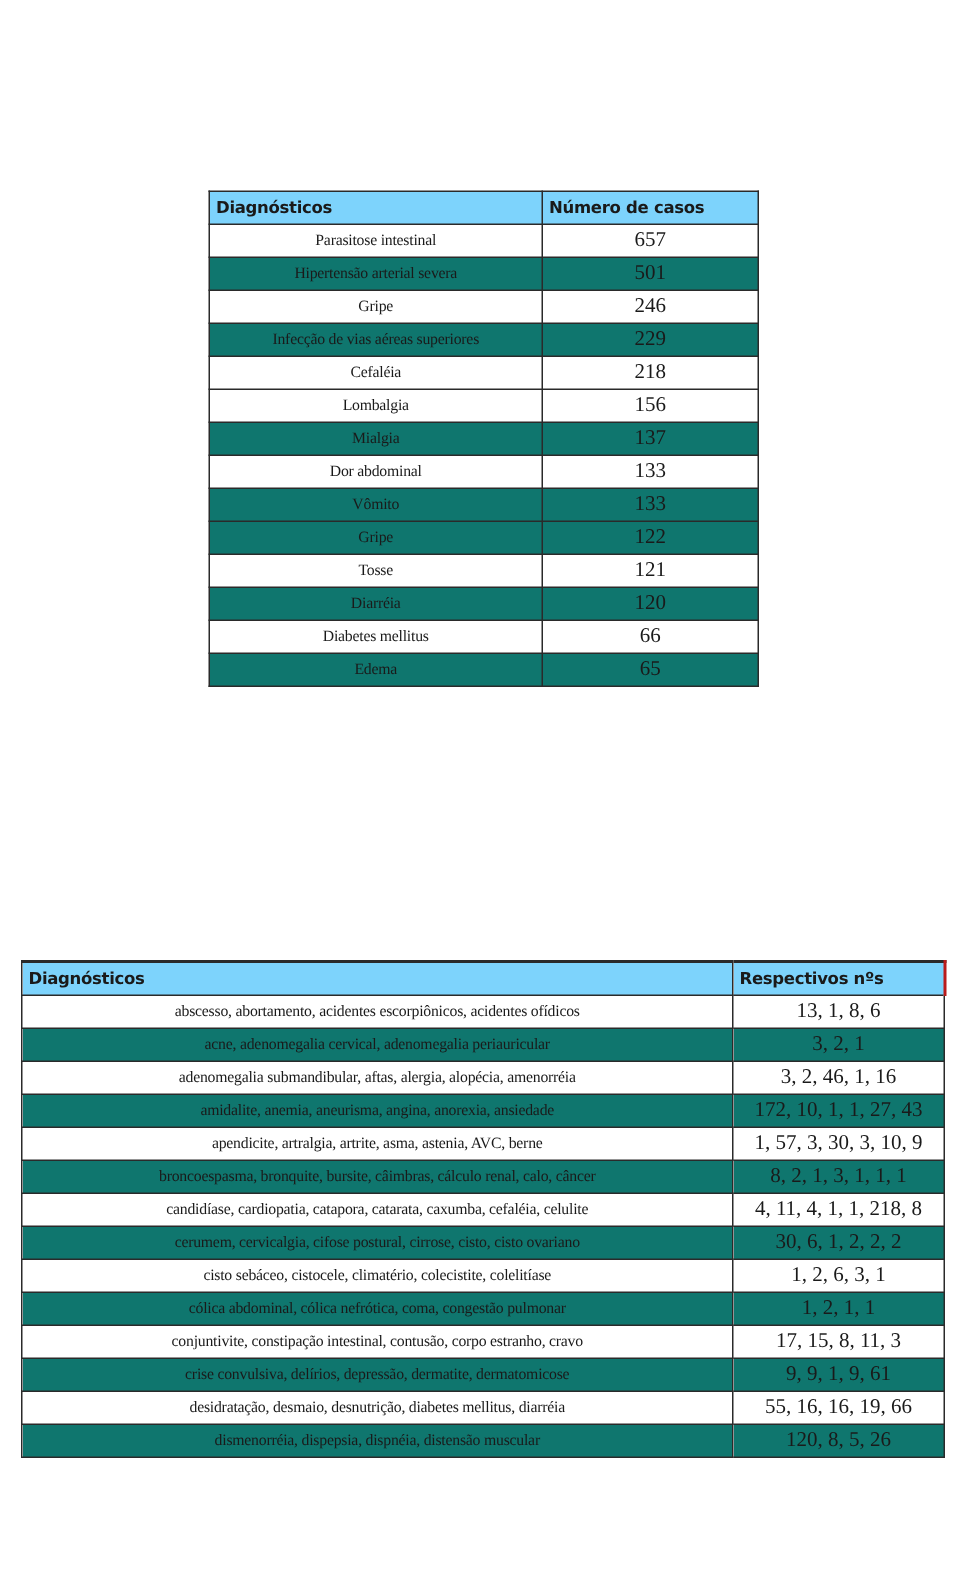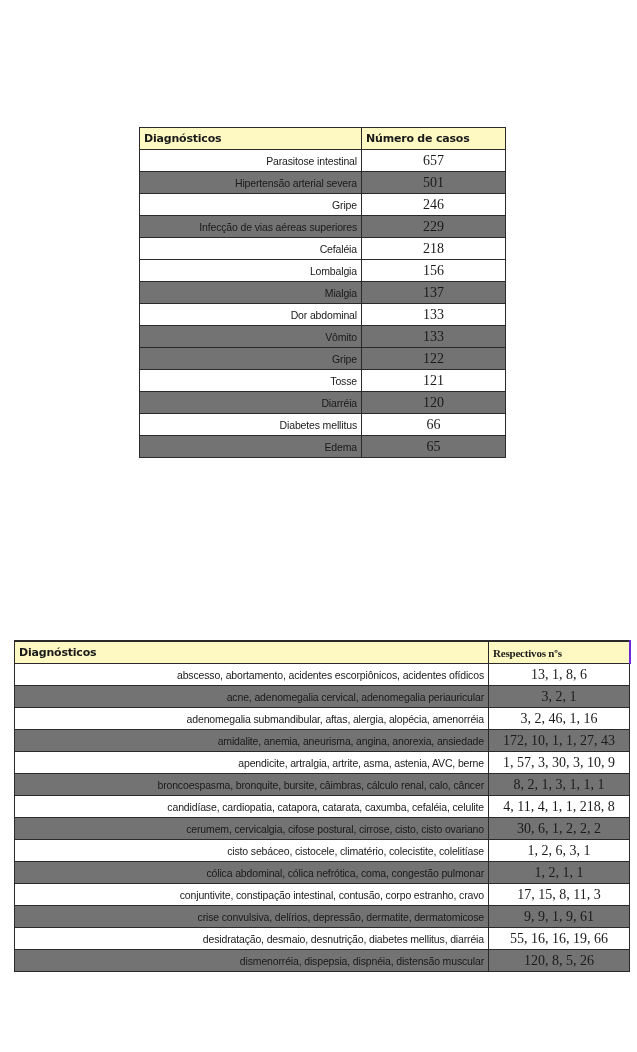--- a/index.html
+++ b/index.html
@@ -7,34 +7,34 @@
     table { border-collapse: collapse; position: absolute; table-layout: fixed; }
     td, th {
       border: 1px solid #2a2a2a;
       height: 21px;
       padding: 0 4px;
       font-size: 11.5px;
       color: #1a1a1a;
       white-space: nowrap;
       overflow: hidden;
     }
-    th { background: #fef9c3; font-weight: bold; font-family: "DejaVu Sans", sans-serif; font-size: 11px; letter-spacing: -0.2px; }
+    th { background: #7dd3fc; font-weight: bold; font-family: "DejaVu Sans", sans-serif; font-size: 11px; letter-spacing: -0.2px; }
     th.name { text-align: left; }
     th.num { text-align: left; }
-    td.name { font-family: Liberation Sans, sans-serif; font-size: 10.5px; letter-spacing: -0.15px; text-align: right; }
+    td.name { font-family: Liberation Serif, serif; font-size: 10.5px; letter-spacing: -0.15px; text-align: center; }
     td.num { font-family: "Liberation Serif", serif; font-size: 14px; text-align: center; }
-    tr.shade td { background: #737373; }
+    tr.shade td { background: #0f766e; }
     #table-1 { left: 139px; top: 127px; width: 366px; }
     #table-1 col.c1 { width: 222px; }
     #table-1 col.c2 { width: 144px; }
     #table-2 { left: 14px; top: 640px; width: 615px; }
     #table-2 col.c1 { width: 474px; }
     #table-2 col.c2 { width: 141px; }
     #table-2 th { border-top: 2px solid #2a2a2a; }
-    #table-2 th.num { border-right: 2px solid #6d28d9; font-family: Liberation Serif, serif; }
+    #table-2 th.num { border-right: 2px solid #b91c1c; }
   </style>
 </head>
 <body>
 
 <table id="table-1">
   <colgroup>
       <col class="c1">
       <col class="c2">
     </colgroup>
   <thead>

